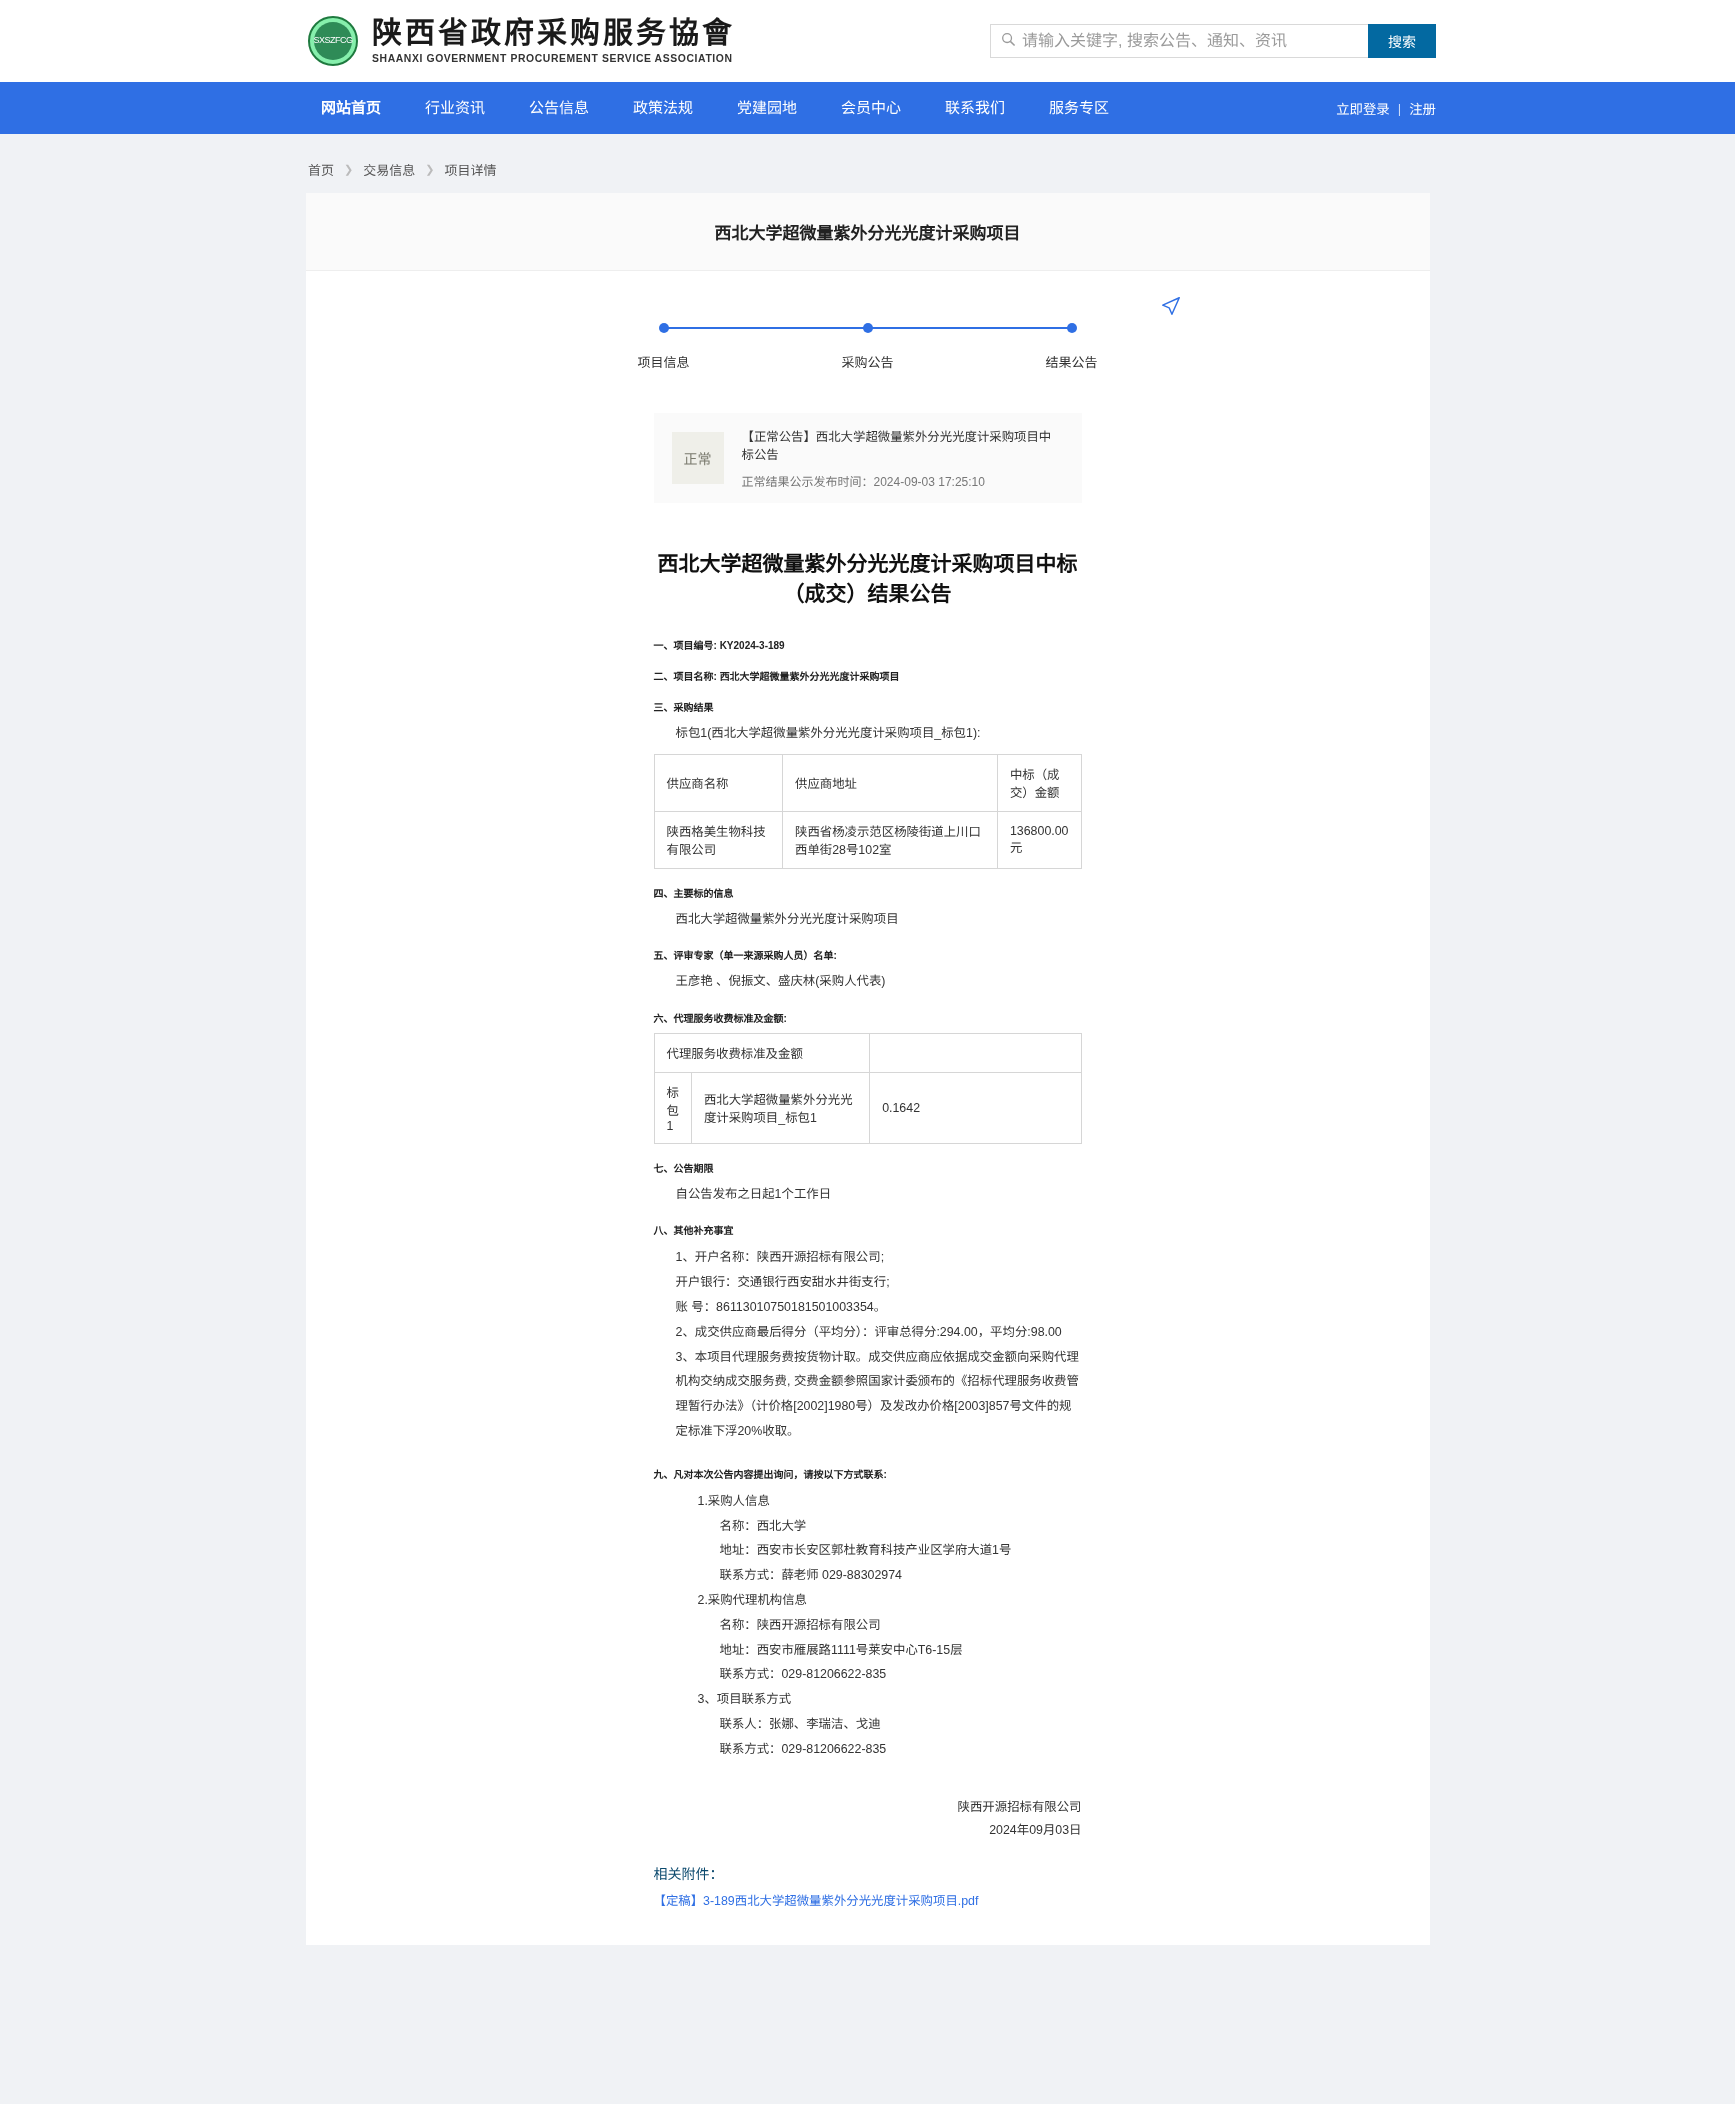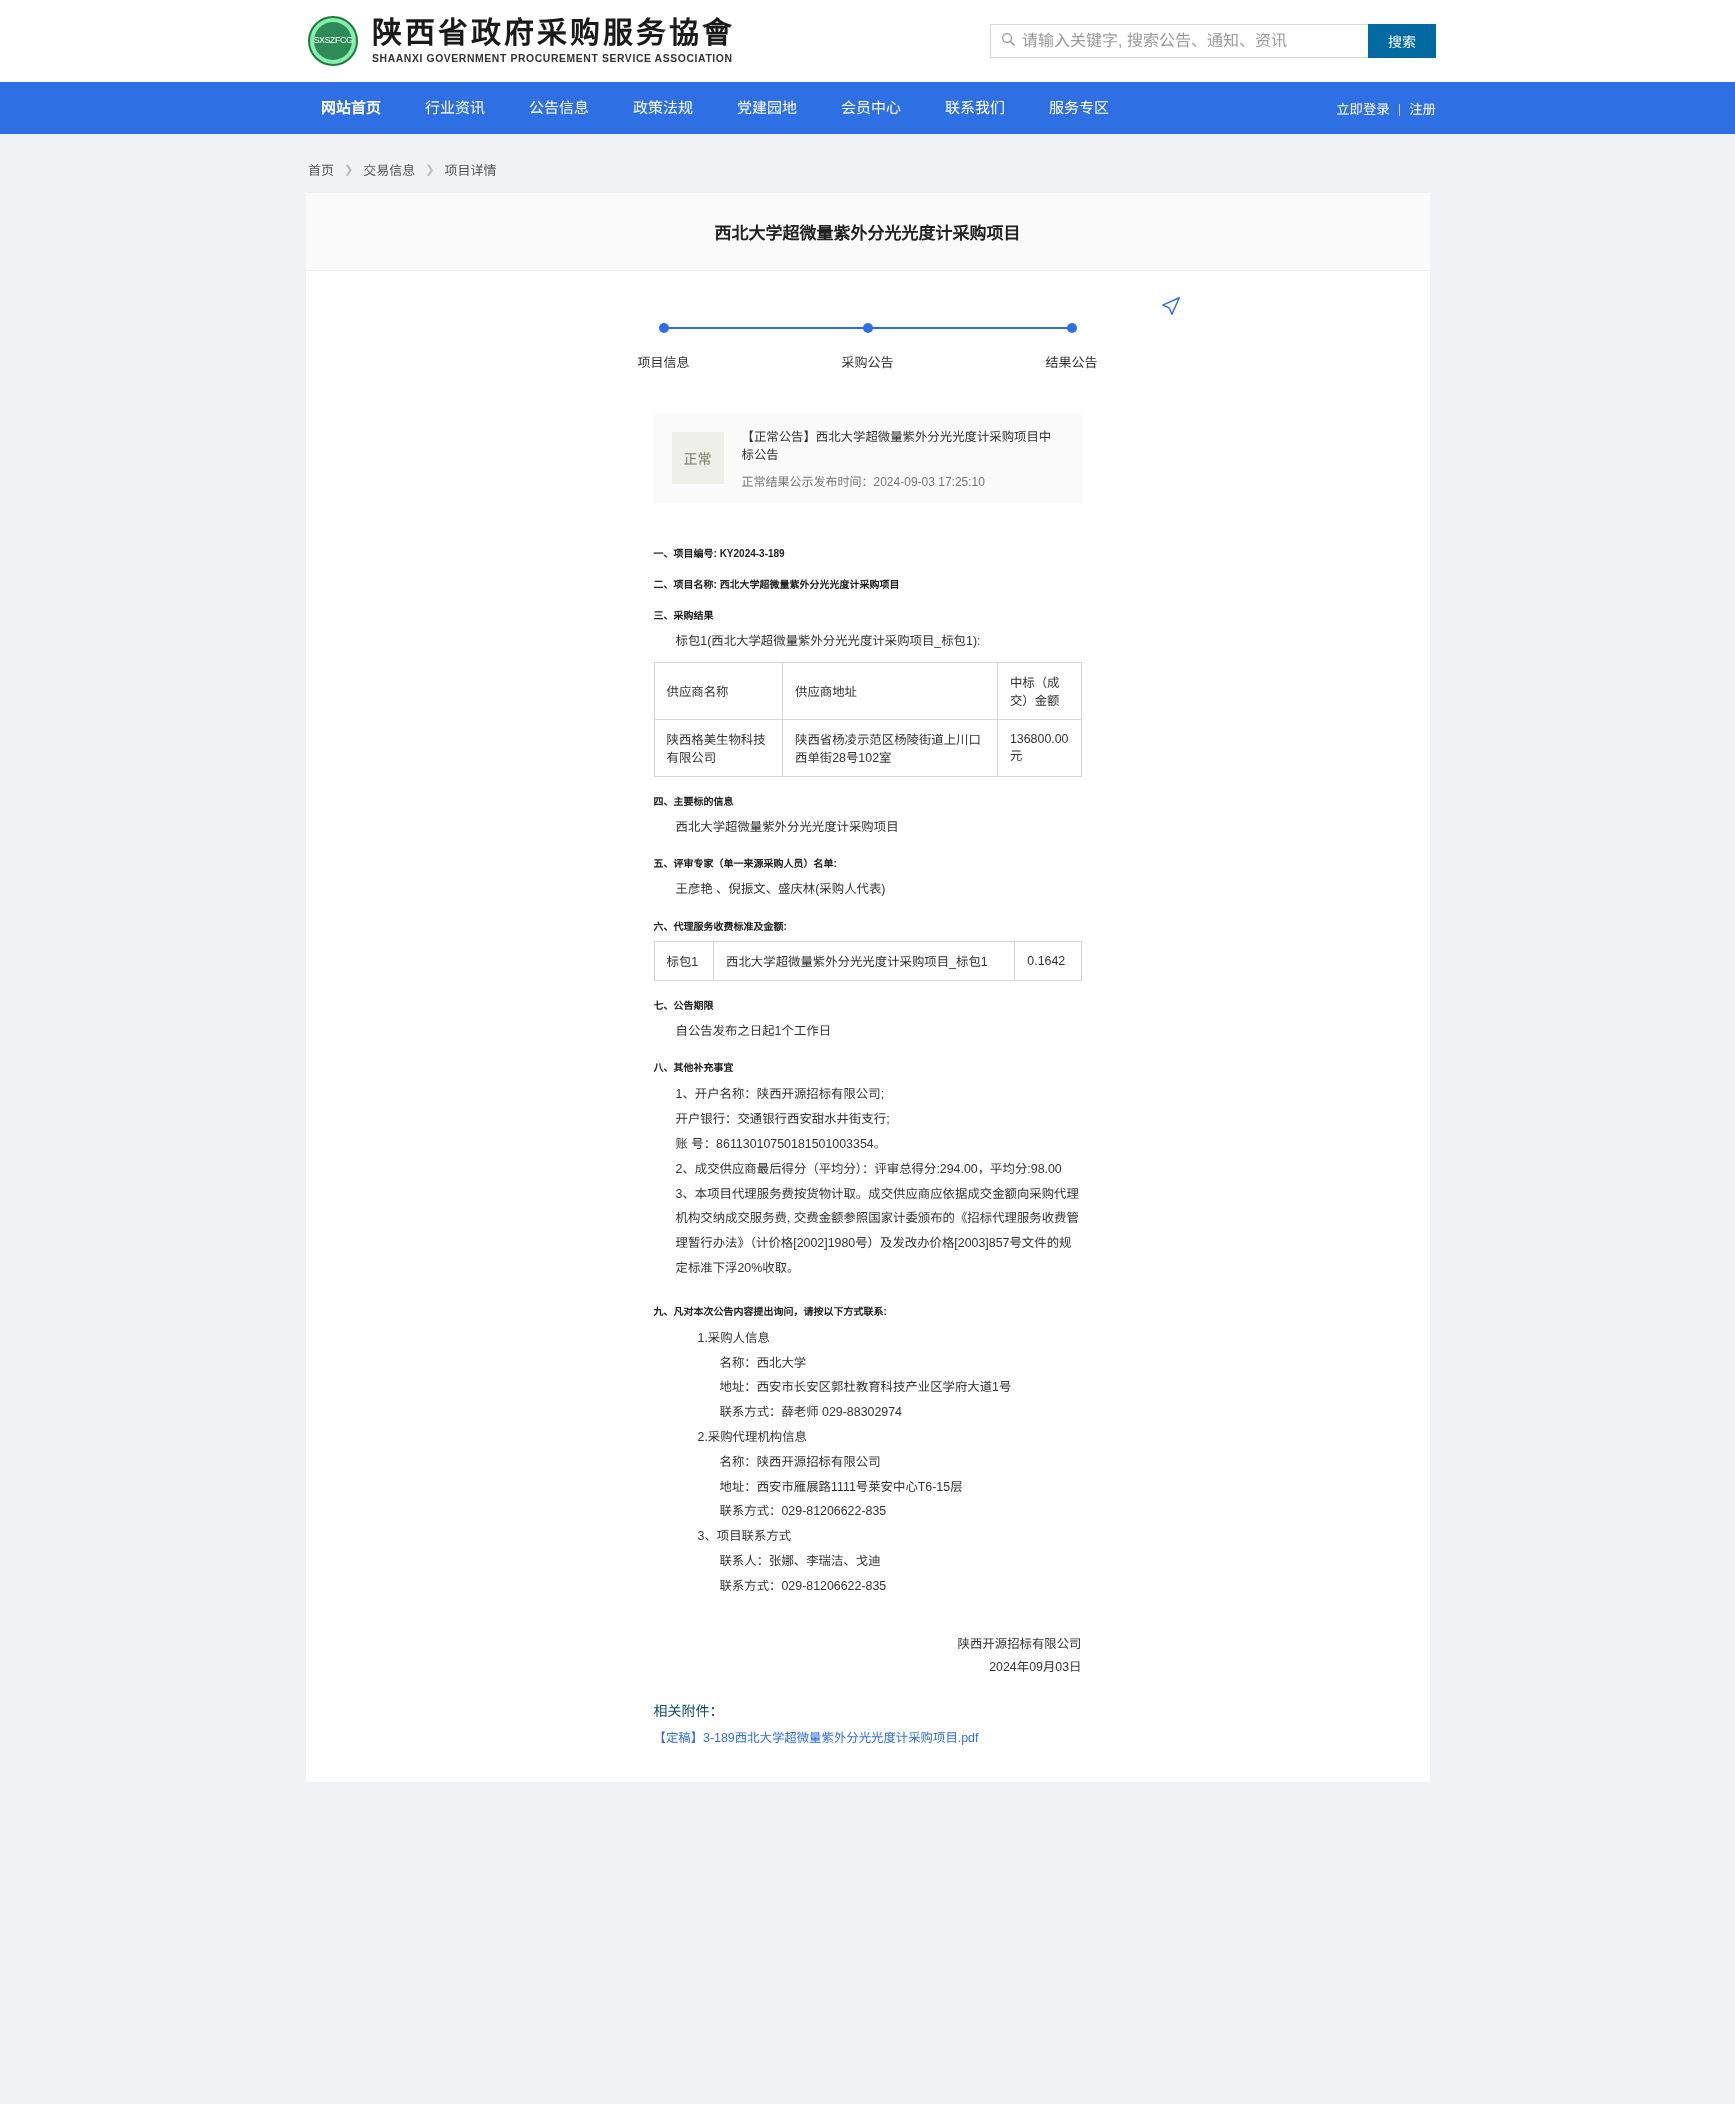--- a/index.html
+++ b/index.html
@@ -337,20 +337,21 @@
     <div class="status-badge">正常</div>
     <div class="status-lines">
       <div class="status-main">【正常公告】西北大学超微量紫外分光光度计采购项目中标公告</div>
       <div class="status-sub">
         <span>正常结果公示发布时间：</span><span>2024-09-03 17:25:10</span>
       </div>
     </div>
   </div>
 
   <div class="doc">
+    <div class="doc-title">西北大学超微量紫外分光光度计采购项目中标（成交）结果公告</div>
 
     <div class="sec-head">
       <span>一、项目编号:</span>
       <span class="val">KY2024-3-189</span>
     </div>
 
     <div class="sec-head">
       <span>二、项目名称:</span>
       <span class="val">西北大学超微量紫外分光光度计采购项目</span>
     </div>
@@ -379,20 +380,24 @@
     <div class="sec-body">西北大学超微量紫外分光光度计采购项目</div>
 
     <div class="sec-head">五、评审专家（单一来源采购人员）名单:</div>
     <div class="sec-body">王彦艳 、倪振文、盛庆林(采购人代表)</div>
 
     <div class="sec-head">六、代理服务收费标准及金额:</div>
 
     <table class="t">
       <tbody>
         <tr>
+          <td class="center" colspan="2" style="width:50%">代理服务收费标准及金额</td>
+          <td></td>
+        </tr>
+        <tr>
           <td class="center">标包1</td>
           <td>西北大学超微量紫外分光光度计采购项目_标包1</td>
           <td>0.1642</td>
         </tr>
       </tbody>
     </table>
 
     <div class="sec-head">七、公告期限</div>
     <div class="sec-body">自公告发布之日起1个工作日</div>
 

